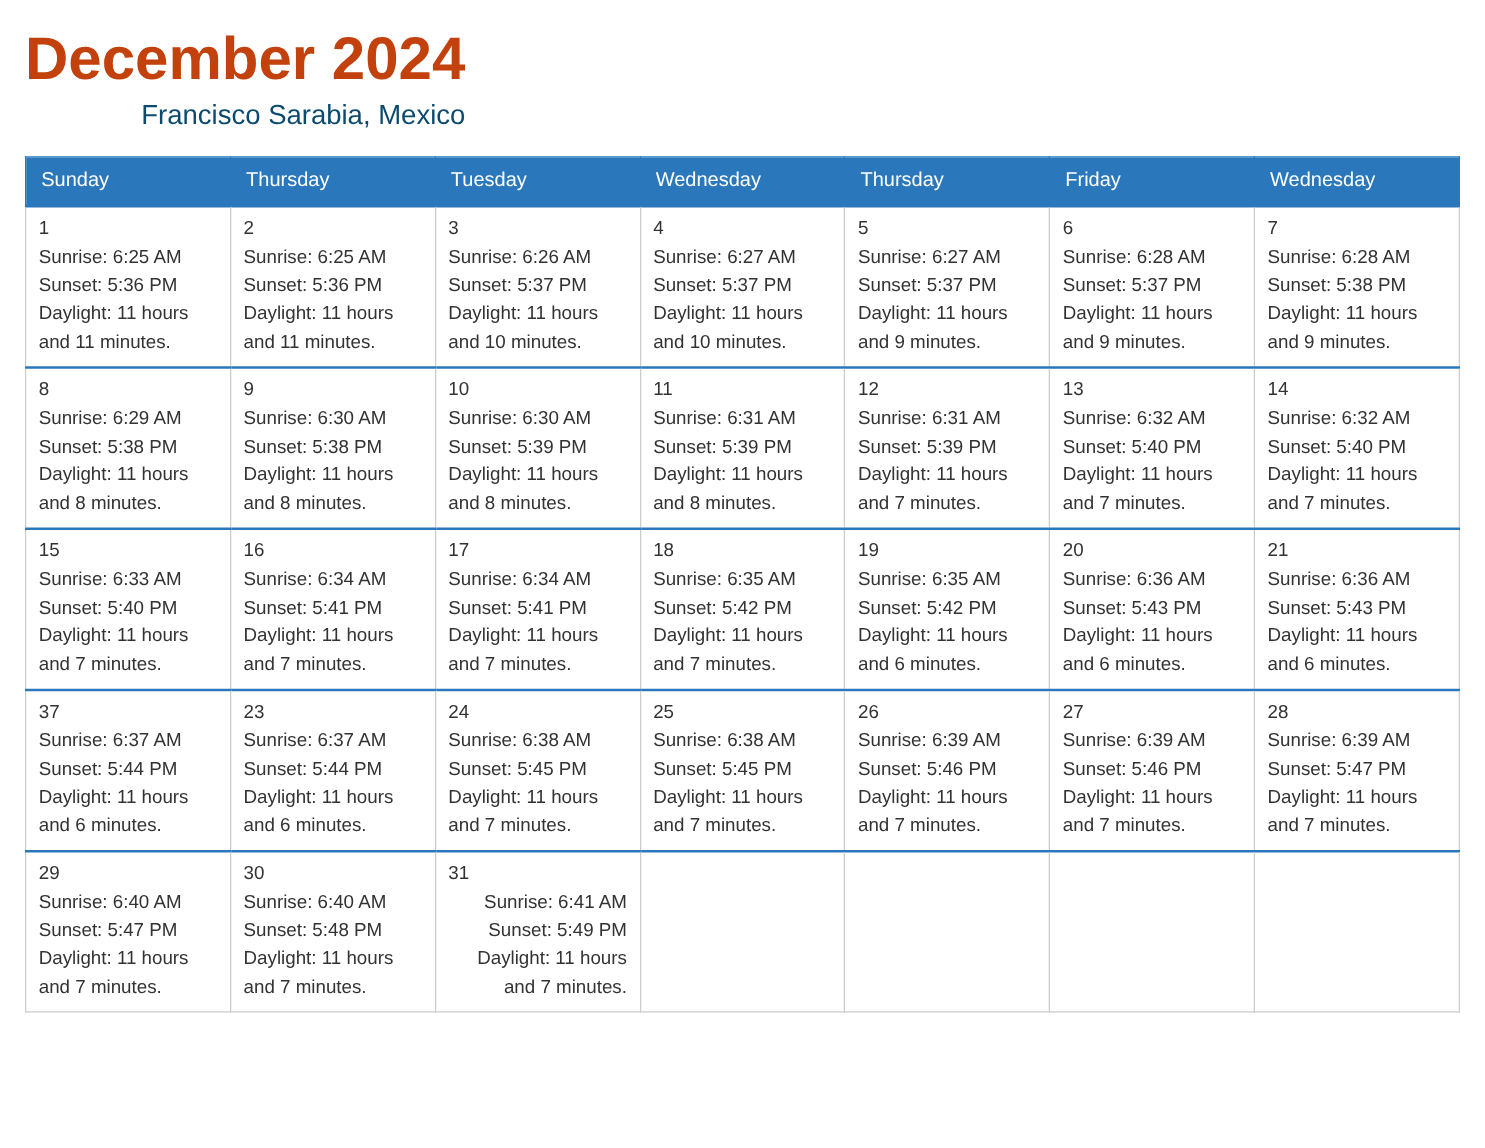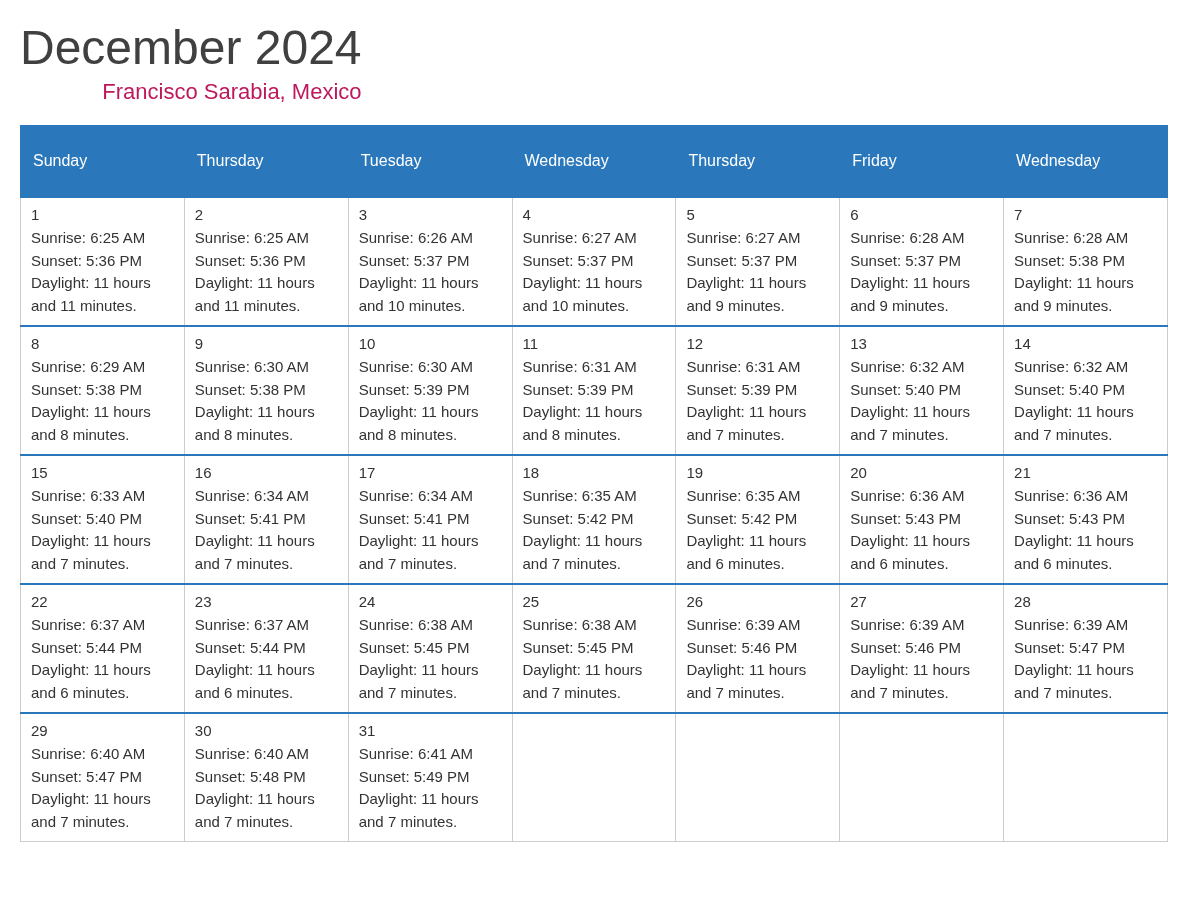--- a/index.html
+++ b/index.html
@@ -19,38 +19,38 @@
     .logo {
       display: flex;
       align-items: center;
       gap: 4px;
     }
     .title-block {
       text-align: right;
     }
     .month-title {
       font-size: 48px;
-      font-weight: normal;
-      color: #404040;
+      font-weight: bold;
+      color: #c2410c;
     }
     .location-title {
       font-size: 22px;
-      color: #be185d;
+      color: #0c4a6e;
       margin-top: 4px;
     }
     .calendar-table {
       width: 100%;
       border-collapse: collapse;
     }
     .calendar-table th {
       background: #2a78bb;
       color: #fff;
       font-size: 16px;
       font-weight: normal;
-      padding: 26px 12px;
+      padding: 10px 12px;
       text-align: left;
       border: 1px solid #2a78bb;
     }
     .calendar-table td {
       border: 1px solid #ccc;
       vertical-align: top;
       padding: 8px 10px;
       font-size: 13px;
       color: #333;
       width: 14.28%;
@@ -245,21 +245,21 @@
         <td>
           <span class="day-number">21</span>
           <div class="day-info" style="white-space: pre-line;">Sunrise: 6:36 AM
 Sunset: 5:43 PM
 Daylight: 11 hours
 and 6 minutes.</div>
         </td>
       </tr>
       <tr>
         <td>
-          <span class="day-number">22</span>
+          <span class="day-number">37</span>
           <div class="day-info" style="white-space: pre-line;">Sunrise: 6:37 AM
 Sunset: 5:44 PM
 Daylight: 11 hours
 and 6 minutes.</div>
         </td>
         <td>
           <span class="day-number">23</span>
           <div class="day-info" style="white-space: pre-line;">Sunrise: 6:37 AM
 Sunset: 5:44 PM
 Daylight: 11 hours
@@ -311,21 +311,21 @@
         </td>
         <td>
           <span class="day-number">30</span>
           <div class="day-info" style="white-space: pre-line;">Sunrise: 6:40 AM
 Sunset: 5:48 PM
 Daylight: 11 hours
 and 7 minutes.</div>
         </td>
         <td>
           <span class="day-number">31</span>
-          <div class="day-info" style="white-space: pre-line;">Sunrise: 6:41 AM
+          <div class="day-info" style="white-space: pre-line; text-align: right;">Sunrise: 6:41 AM
 Sunset: 5:49 PM
 Daylight: 11 hours
 and 7 minutes.</div>
         </td>
         <td class="empty-cell"></td>
         <td class="empty-cell"></td>
         <td class="empty-cell"></td>
         <td class="empty-cell"></td>
       </tr>
     </tbody>

